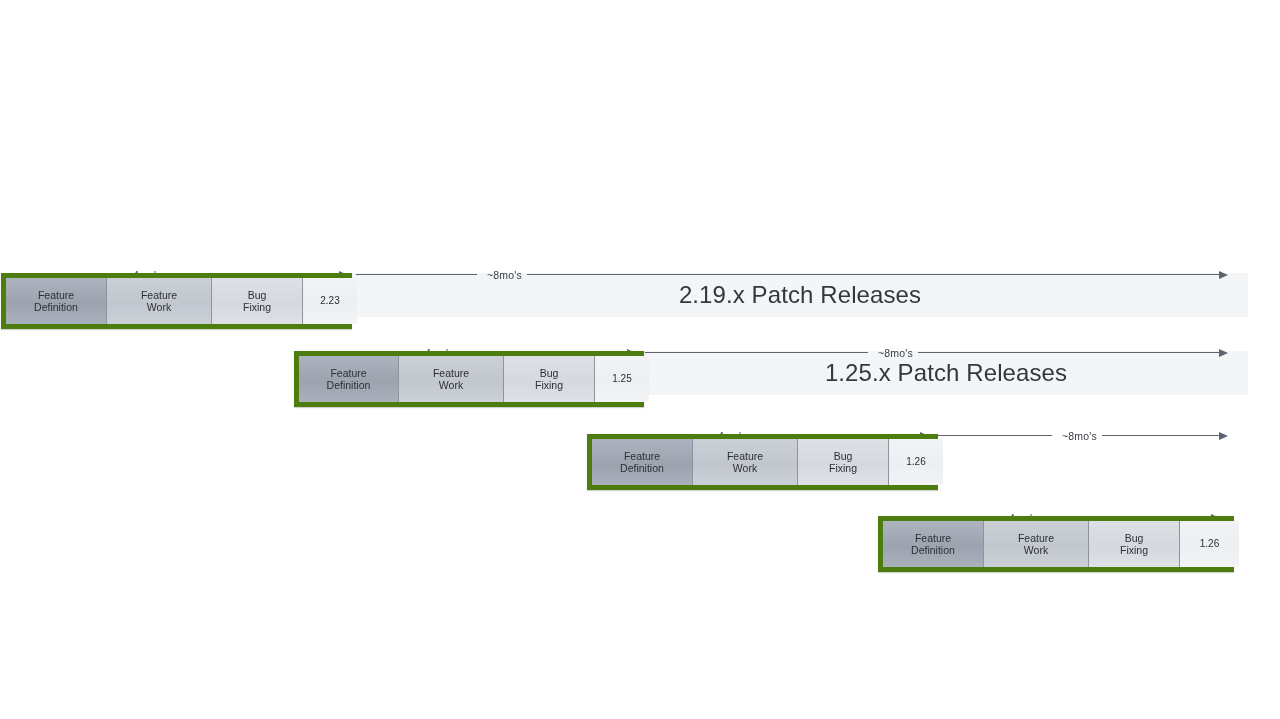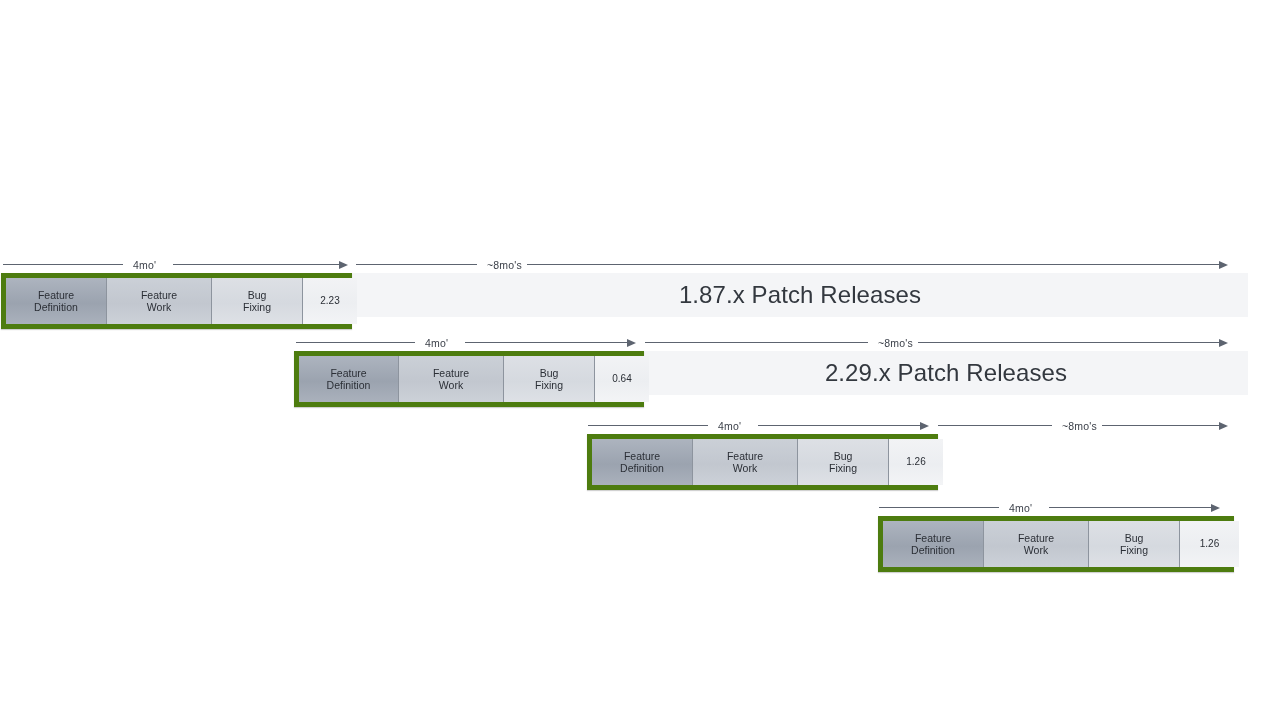--- a/index.html
+++ b/index.html
@@ -27,21 +27,21 @@
   
   .release-row {
     position: absolute;
     height: 90px;
   }
 
   
   .ruler {
     position: absolute;
     left: 0;
-    top: 4px;
+    top: 14px;
     height: 24px;
   }
   .seg {
     position: absolute;
     top: 11px;
     height: 1px;
     background: #5d6470;
   }
   .arrowhead {
     position: absolute;
@@ -108,21 +108,21 @@
     white-space: nowrap;
     letter-spacing: .1px;
   }
 </style>
 </head>
 <body>
 
 <div id="stage">
     <div class="release-row" style="left: 0px; top: 249px; width: 1280px;">
       <div class="patch-band" style="left: 352px; width: 896px;">
-        <div class="patch-label">1.87.x Patch Releases</div>
+        <div class="patch-label">2.19.x Patch Releases</div>
       </div>
       <div class="ruler" style="left: 0px; width: 1280px;">
         <div class="seg" style="left: 3px; width: 120px;"></div>
         <div class="seg" style="left: 173px; width: 166px;"></div>
         <div class="arrowhead" style="left: 339px;"></div>
         <div class="ruler-label" style="left: 133px;">4mo'</div>
       </div>
       <div class="ruler" style="left: 0px; width: 1280px;">
         <div class="seg" style="left: 356px; width: 121px;"></div>
         <div class="seg" style="left: 527px; width: 692px;"></div>
@@ -134,42 +134,42 @@
 Definition</div>
         <div class="phase p1" style="width: 105px; flex: 0 0 105px;">Feature
 Work</div>
         <div class="phase p2" style="width: 91px; flex: 0 0 91px;">Bug
 Fixing</div>
         <div class="phase p3 version" style="width: 54px; flex: 0 0 54px;">2.23</div>
       </div>
     </div>
     <div class="release-row" style="left: 0px; top: 327px; width: 1280px;">
       <div class="patch-band" style="left: 644px; width: 604px;">
-        <div class="patch-label">2.29.x Patch Releases</div>
+        <div class="patch-label">1.25.x Patch Releases</div>
       </div>
       <div class="ruler" style="left: 0px; width: 1280px;">
         <div class="seg" style="left: 296px; width: 119px;"></div>
         <div class="seg" style="left: 465px; width: 162px;"></div>
         <div class="arrowhead" style="left: 627px;"></div>
         <div class="ruler-label" style="left: 425px;">4mo'</div>
       </div>
       <div class="ruler" style="left: 0px; width: 1280px;">
         <div class="seg" style="left: 645px; width: 223px;"></div>
         <div class="seg" style="left: 918px; width: 301px;"></div>
         <div class="arrowhead" style="left: 1219px;"></div>
         <div class="ruler-label" style="left: 878px;">~8mo's</div>
       </div>
       <div class="phases" style="left: 294px; width: 350px;">
         <div class="phase p0" style="width: 100px; flex: 0 0 100px;">Feature
 Definition</div>
         <div class="phase p1" style="width: 105px; flex: 0 0 105px;">Feature
 Work</div>
         <div class="phase p2" style="width: 91px; flex: 0 0 91px;">Bug
 Fixing</div>
-        <div class="phase p3 version" style="width: 54px; flex: 0 0 54px;">0.64</div>
+        <div class="phase p3 version" style="width: 54px; flex: 0 0 54px;">1.25</div>
       </div>
     </div>
     <div class="release-row" style="left: 0px; top: 410px; width: 1280px;">
       <div class="ruler" style="left: 0px; width: 1280px;">
         <div class="seg" style="left: 588px; width: 120px;"></div>
         <div class="seg" style="left: 758px; width: 162px;"></div>
         <div class="arrowhead" style="left: 920px;"></div>
         <div class="ruler-label" style="left: 718px;">4mo'</div>
       </div>
       <div class="ruler" style="left: 0px; width: 1280px;">

